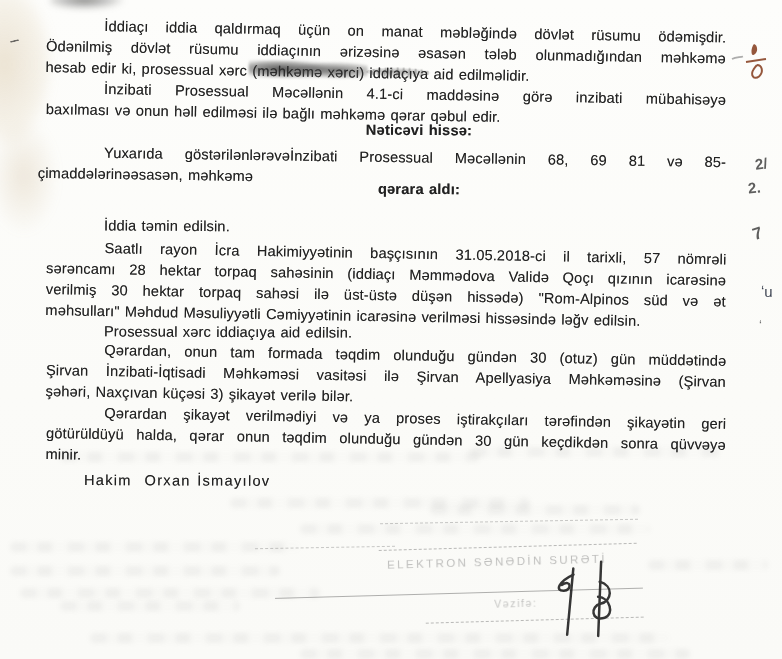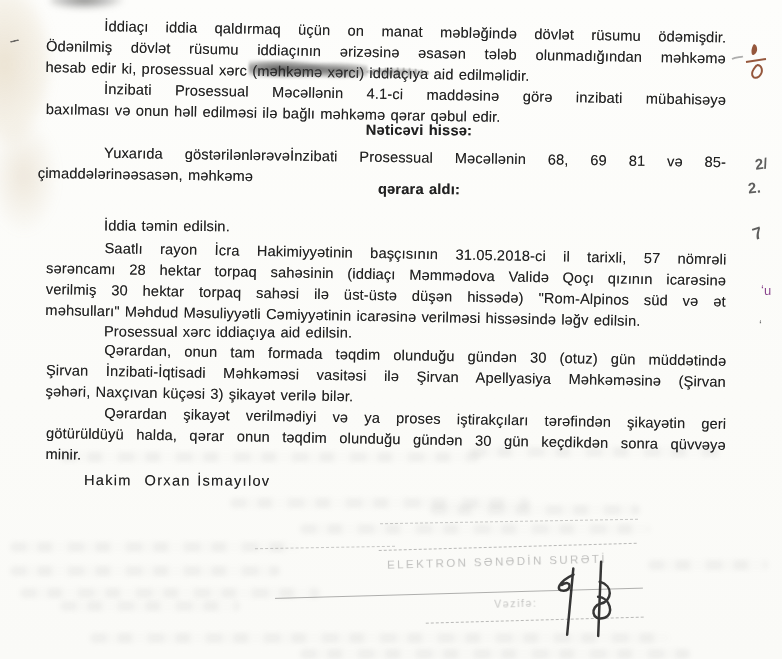--- a/index.html
+++ b/index.html
@@ -83,21 +83,21 @@
 
   
   .mark-left {
     position: absolute; left: 10px; top: 40px; width: 9px; height: 0;
     border-top: 2.4px solid rgba(45,45,45,.7); transform: rotate(-14deg); border-radius: 2px;
   }
   .edge-mark { position: absolute; color: #3c3c3c; opacity: .82; font-weight: bold; }
   .em1 { left: 755px; top: 155px; font-size: 15px; transform: rotate(-8deg); }
   .em2 { left: 748px; top: 179px; font-size: 15px; transform: rotate(-6deg); }
   .em3 { left: 753px; top: 224px; font-size: 17px; transform: rotate(-18deg); }
-  .em4 { left: 761px; top: 283px; font-size: 13px; color: #701a75; font-weight: normal; }
+  .em4 { left: 761px; top: 283px; font-size: 15px; color: #0f172a; font-weight: normal; }
   .em5 { left: 759px; top: 318px; font-size: 13px; color: #555; font-weight: normal; }
   .red-mark { position: absolute; left: 730px; top: 40px; }
 
   
   .stamp {
     position: absolute; left: 250px; top: 536px; width: 400px; height: 118px;
     transform: rotate(-1.6deg);
   }
   .s-rule { position: absolute; border-top: 1px dashed rgba(75,75,75,.38); filter: blur(.3px); }
   .s-rule.solid { border-top-style: solid; border-top-color: rgba(70,70,70,.42); }

